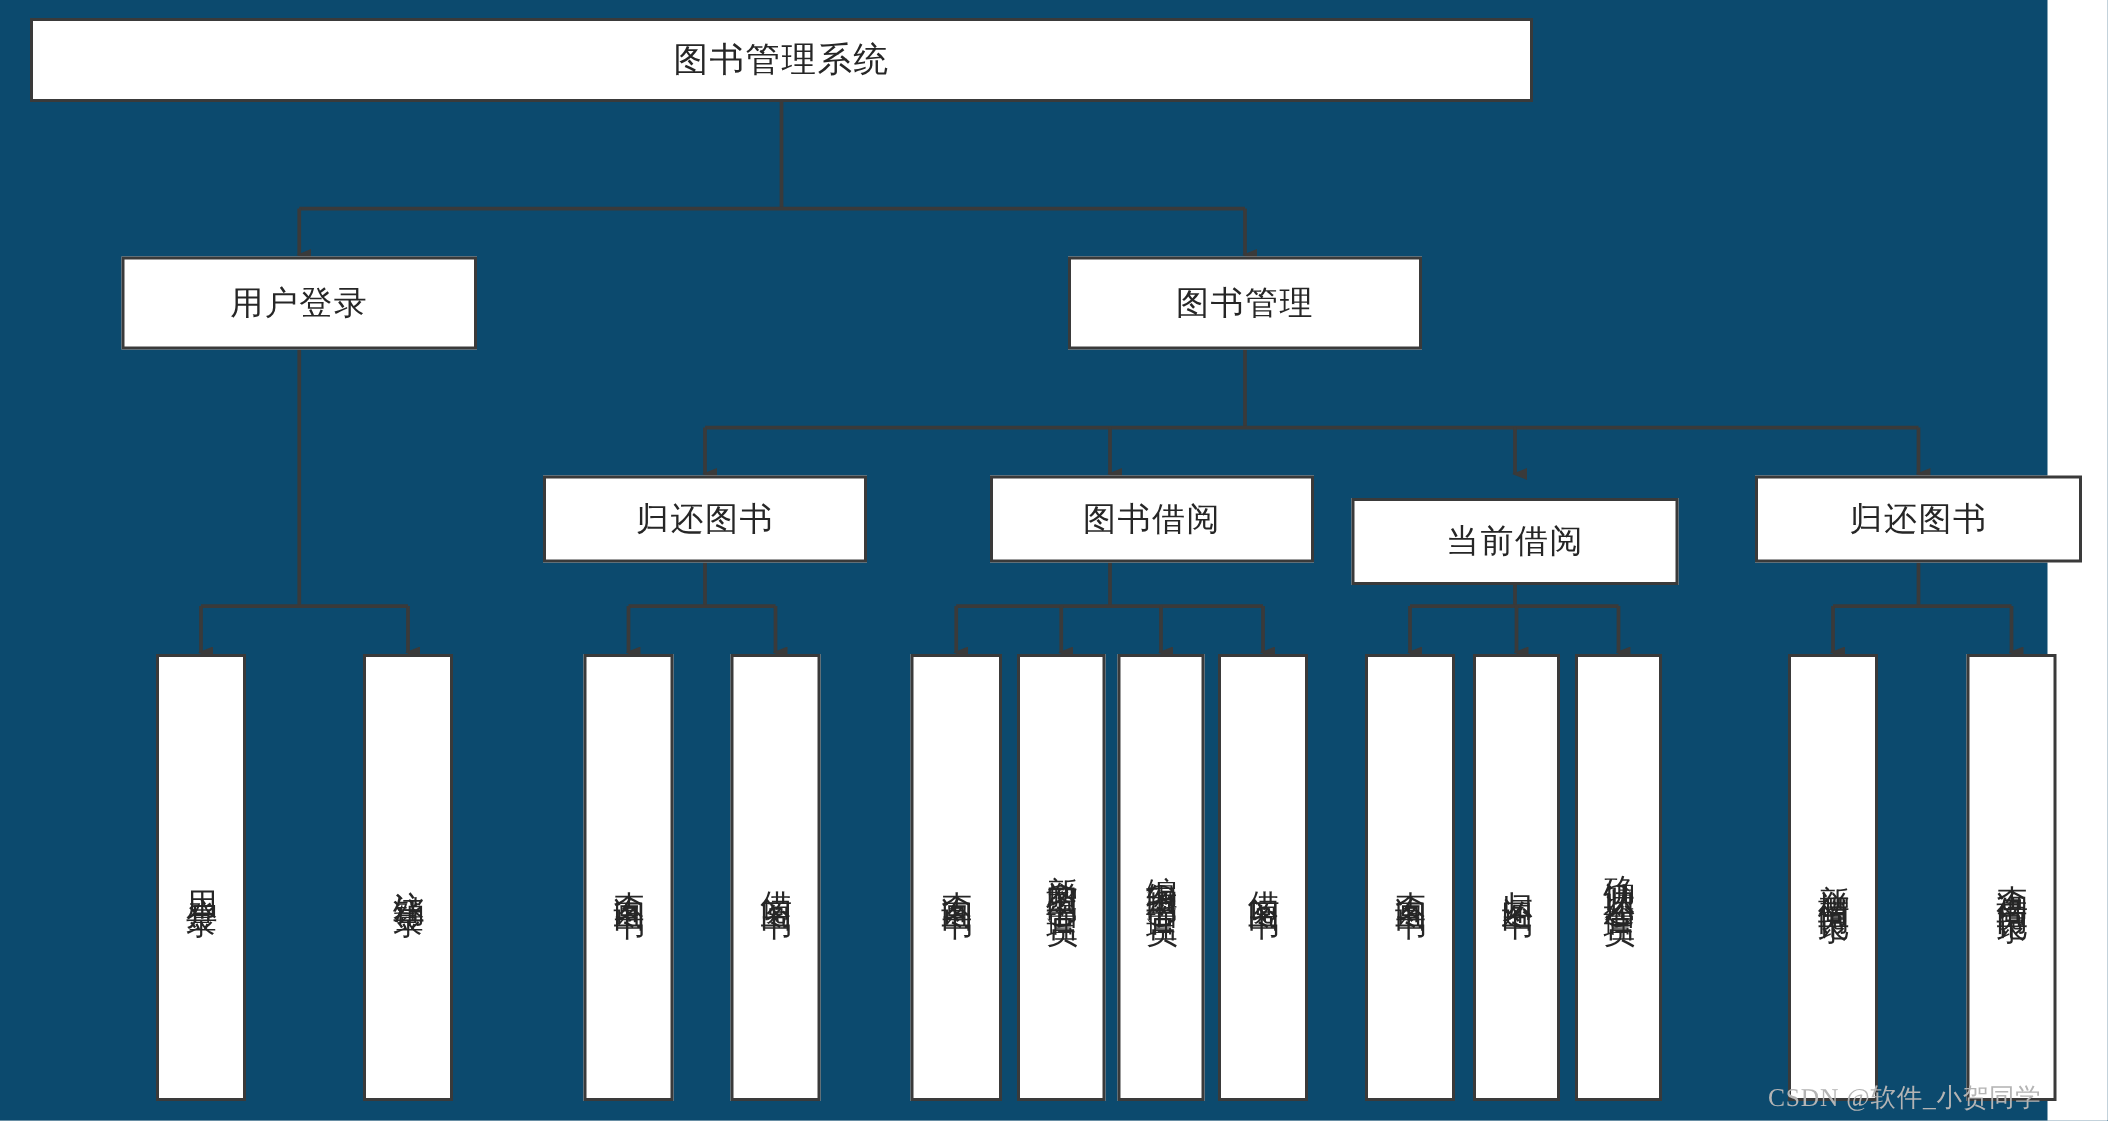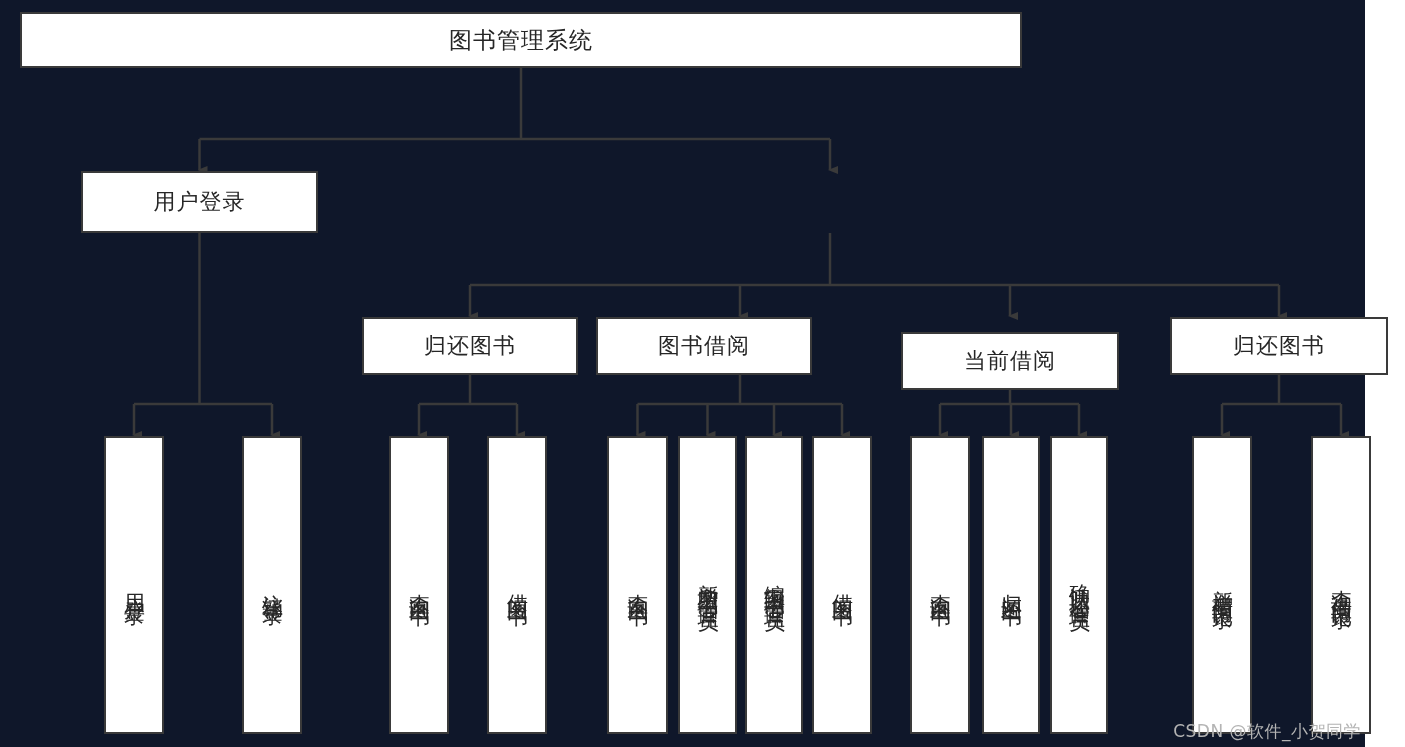--- a/index.html
+++ b/index.html
@@ -10,21 +10,22 @@
   body {
     width: 1405px;
     height: 747px;
     overflow: hidden;
     font-family: "DejaVu Sans", "Liberation Sans", sans-serif;
   }
   #diagram-root {
     position: relative;
     width: 1365px;
     height: 747px;
-    background: #0f172a;
+    background: #0c4a6e;
+    font-family: Liberation Serif, serif;
   }
   svg#diagram-svg {
     position: absolute;
     left: 0;
     top: 0;
     width: 1405px;
     height: 747px;
     display: block;
   }
   .node-box {
@@ -119,25 +120,28 @@
       </g>
   </svg>
 
   <div class="node-box root horizontal" style="left: 20px; top: 12px; width: 1002px; height: 56px;">
     <span class="node-label">图书管理系统</span>
   </div>
 
   <div class="node-box horizontal" style="left: 81px; top: 171px; width: 237px; height: 62px;">
     <span class="node-label">用户登录</span>
   </div>
+  <div class="node-box horizontal" style="left: 712px; top: 171px; width: 236px; height: 62px;">
+    <span class="node-label">图书管理</span>
+  </div>
 
   <div class="node-box horizontal" style="left: 362px; top: 317px; width: 216px; height: 58px;">
     <span class="node-label">归还图书</span>
   </div>
-  <div class="node-box horizontal" style="left: 596px; top: 317px; width: 216px; height: 58px;">
+  <div class="node-box horizontal" style="left: 660px; top: 317px; width: 216px; height: 58px;">
     <span class="node-label">图书借阅</span>
   </div>
   <div class="node-box horizontal" style="left: 901px; top: 332px; width: 218px; height: 58px;">
     <span class="node-label">当前借阅</span>
   </div>
   <div class="node-box horizontal" style="left: 1170px; top: 317px; width: 218px; height: 58px;">
     <span class="node-label">归还图书</span>
   </div>
 
   <div class="node-box vertical" style="left: 104px; top: 436px; width: 60px; height: 298px;">

